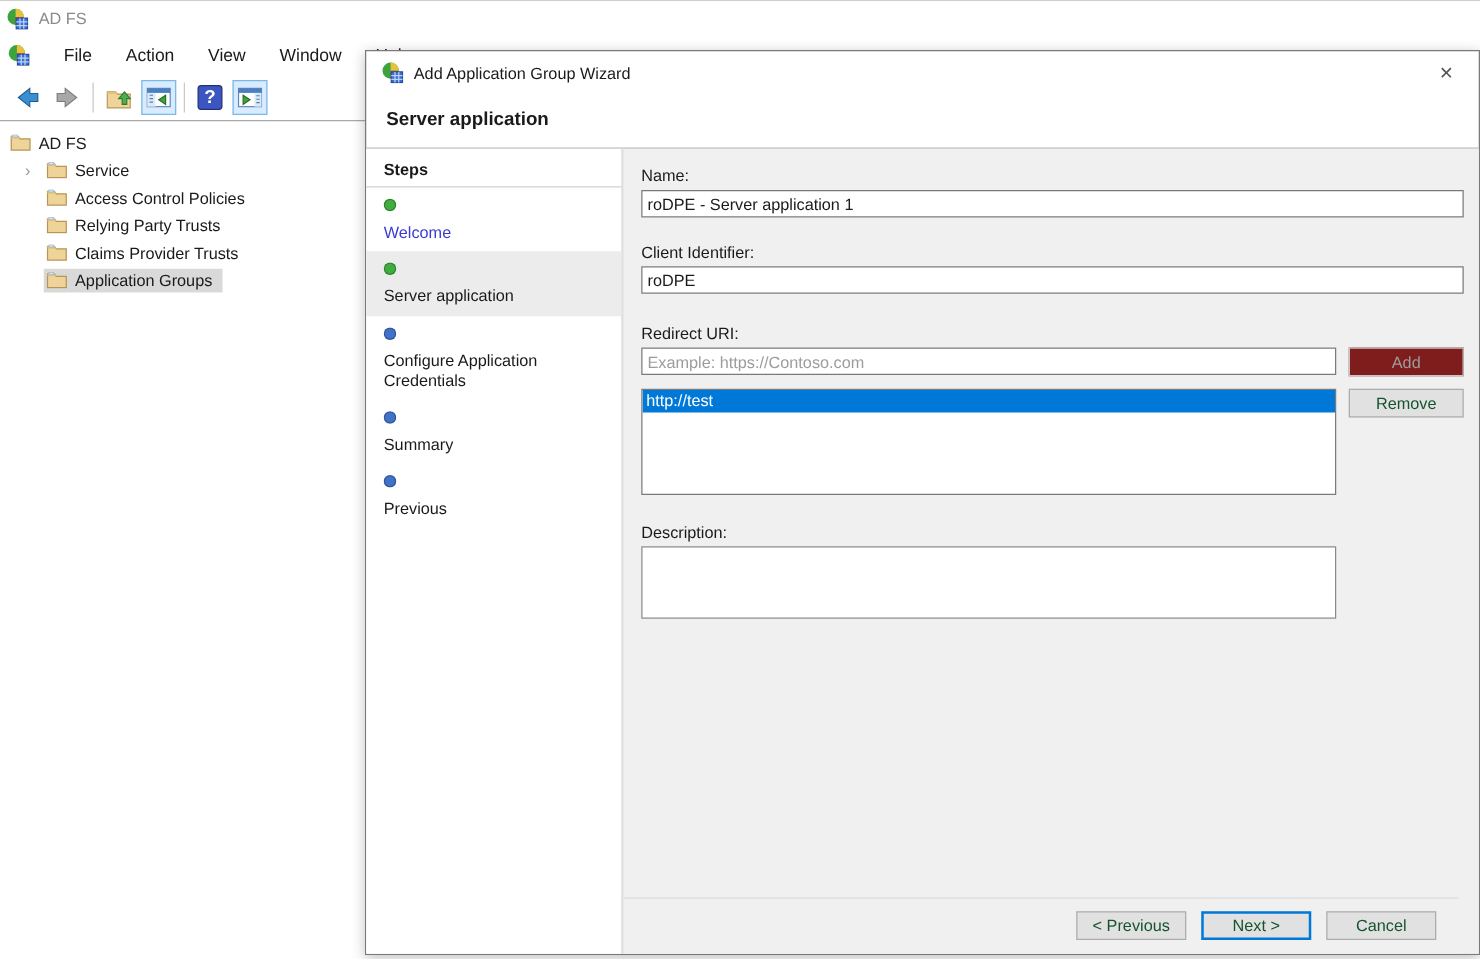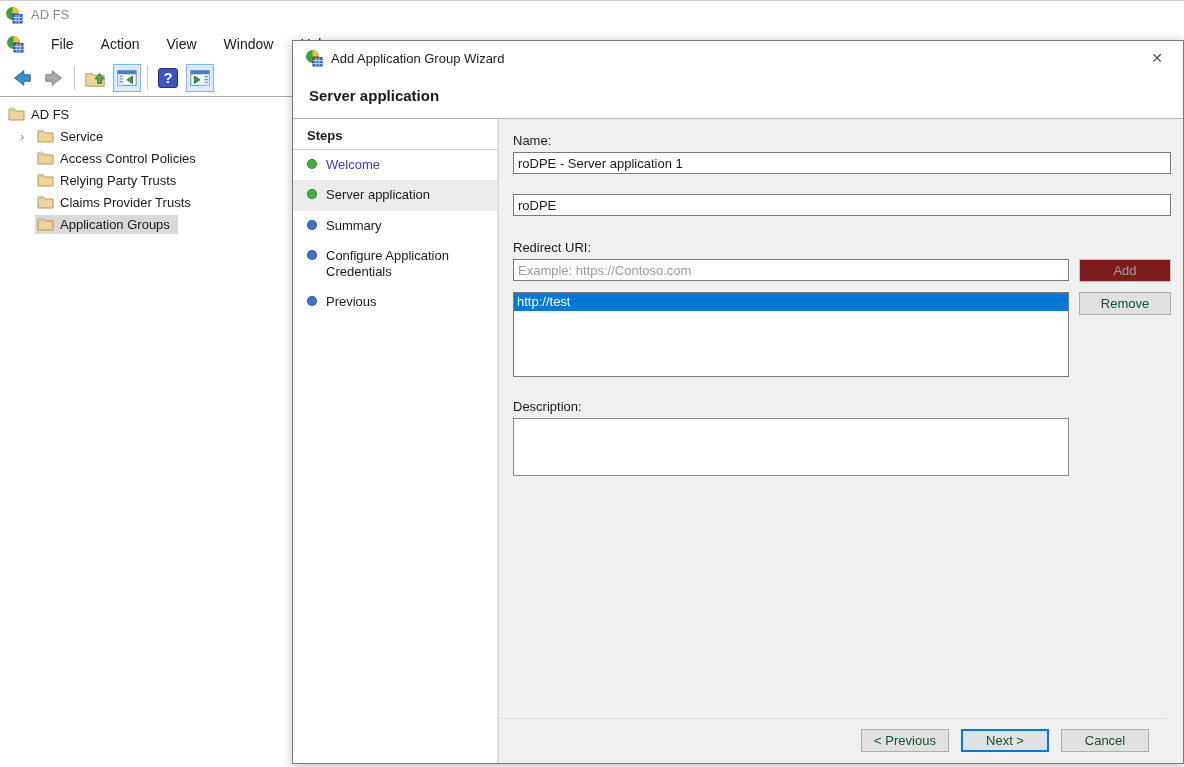--- a/index.html
+++ b/index.html
@@ -36,21 +36,21 @@
   .dlg-titlebar { height:34px; display:flex; align-items:center; padding:0 12px; }
   .dlg-title { font-size:13px; margin-left:8px; flex:1; }
   .dlg-close { width:28px; text-align:center; font-size:14px; color:#555; cursor:default; }
   .dlg-heading { padding:12px 16px 14px; font-size:15px; font-weight:bold;
                  border-bottom:1px solid #b5b5b5; }
   .dlg-body { flex:1; display:flex; min-height:0; }
 
   
   .steps-col { width:206px; background:#fff; border-right:2px solid #dedede; font-size:13px; }
   .steps-header { font-weight:bold; padding:9px 14px 6px; border-bottom:1px solid #cfcfcf; }
-  .step { display:flex; gap:9px; padding:7px 10px 7px 14px; line-height:1.25; }
+  .step { display:flex; gap:9px; padding:7px 10px 7px 14px; line-height:1.25;flex-direction:column; }
   .step .bullet { width:10px; height:10px; border-radius:50%; flex:0 0 10px; margin-top:2px;
                   border:1px solid rgba(0,0,0,.25); }
   .step.b-green .bullet { background:#3fae3f; }
   .step.b-blue  .bullet { background:#3f72c8; }
   .step.link .label { color:#3b3bd6; }
   .step.current { background:#ececec; }
 
   
   .content-col { flex:1; background:#f0f0f0; position:relative; padding:14px 12px 0 14px;
                  font-size:13px; }
@@ -287,40 +287,41 @@
           <span class="label">Welcome</span>
         </div>
 
         <div class="step b-green current">
           <span class="bullet"></span>
           <span class="label">Server application</span>
         </div>
 
         <div class="step b-blue">
           <span class="bullet"></span>
+          <span class="label">Configure Application Credentials</span>
+        </div>
+
+        <div class="step b-blue">
+          <span class="bullet"></span>
           <span class="label">Summary</span>
-        </div>
-
-        <div class="step b-blue">
-          <span class="bullet"></span>
-          <span class="label">Configure Application Credentials</span>
         </div>
 
         <div class="step b-blue">
           <span class="bullet"></span>
           <span class="label">Previous</span>
         </div>
 
     </div>
 
     <div class="content-col">
       <p class="fld-label">Name:</p>
       <input class="txt" type="text" value="roDPE - Server application 1" style="">
 
       <div class="gap20"></div>
+      <p class="fld-label">Client Identifier:</p>
       <input class="txt" type="text" value="roDPE" style="">
 
       <div class="gap24"></div>
       <p class="fld-label">Redirect URI:</p>
       <div class="row">
         <input class="txt short" type="text" placeholder="Example: https://Contoso.com" style="">
         <button class="btn" disabled="">Add</button>
       </div>
       <div class="gap10"></div>
       <div class="row">

